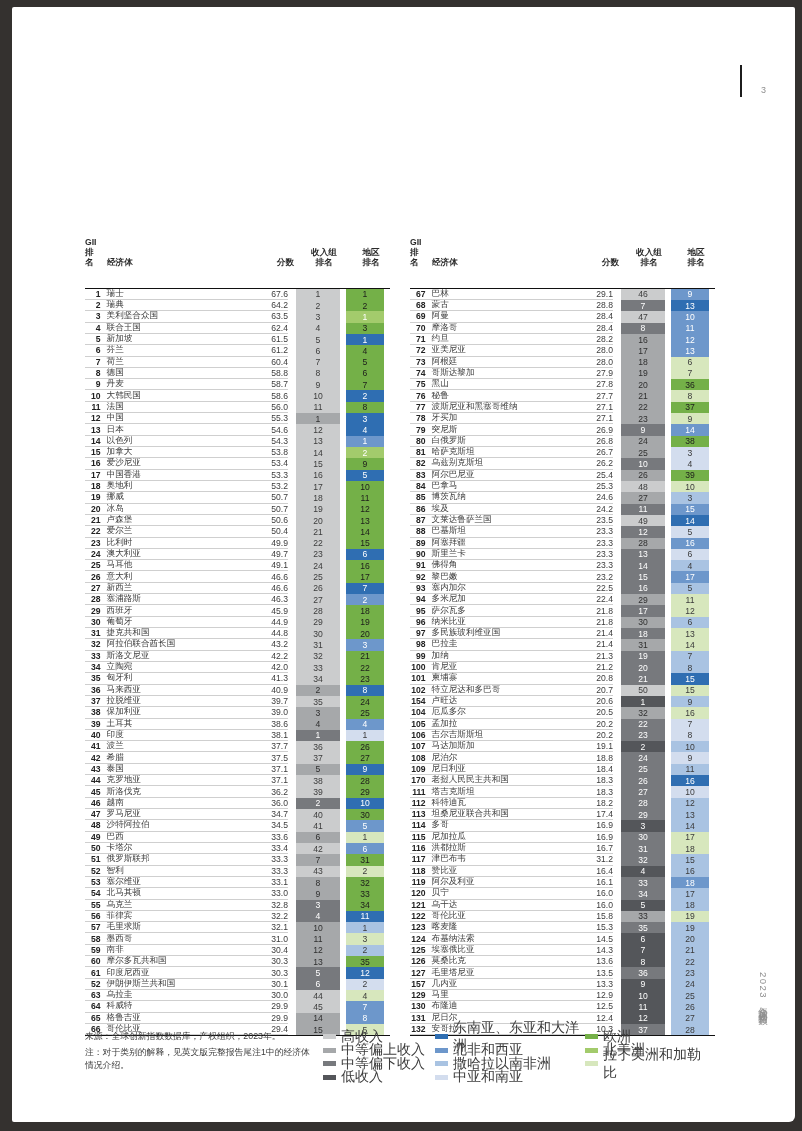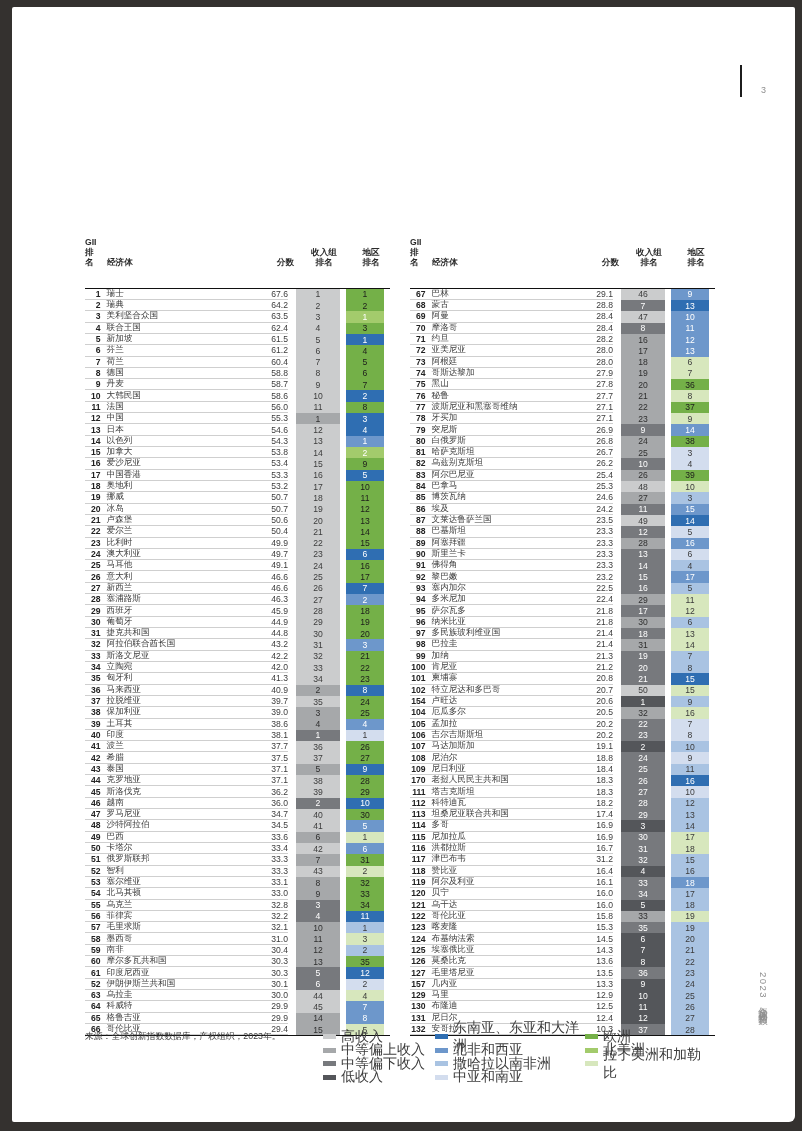--- a/index.html
+++ b/index.html
@@ -1290,20 +1290,21 @@
             <span class="c-band c-reg" style="background: rgb(169, 195, 226); color: rgb(59, 59, 59);">28</span>
           </div>
         </div>
     </div>
 
   </div>
 
   <div class="footer">
     <div class="foot-text">
       <div class="src">来源：全球创新指数数据库，产权组织，2023年。</div>
+      <div class="note">注：对于类别的解释，见英文版完整报告尾注1中的经济体情况介绍。</div>
     </div>
     <div class="legend-col inc">
         <div class="legend-item">
           <span class="swatch" style="background: rgb(203, 204, 205);"></span>
           <span>高收入</span>
         </div>
         <div class="legend-item">
           <span class="swatch" style="background: rgb(166, 168, 170);"></span>
           <span>中等偏上收入</span>
         </div>

